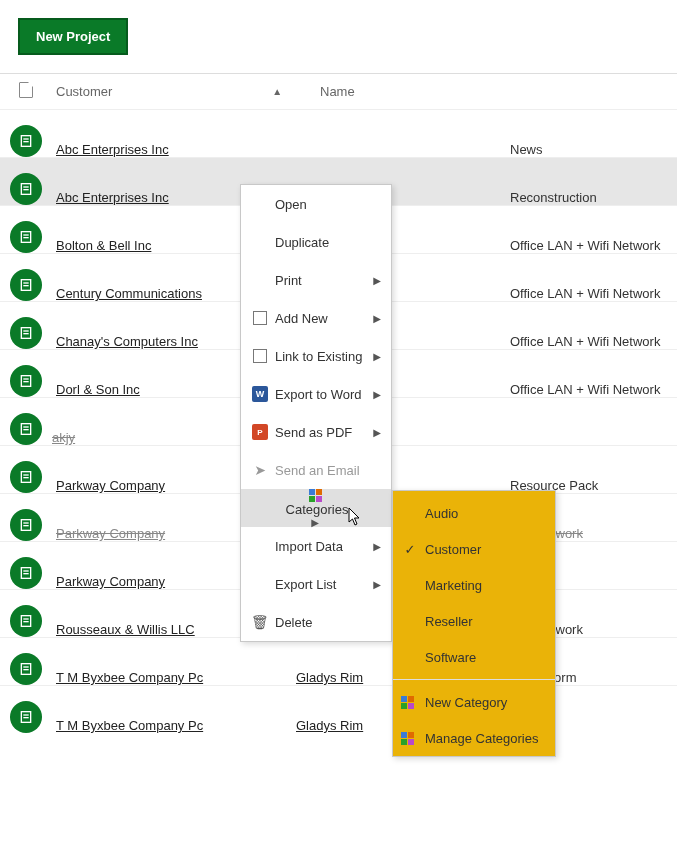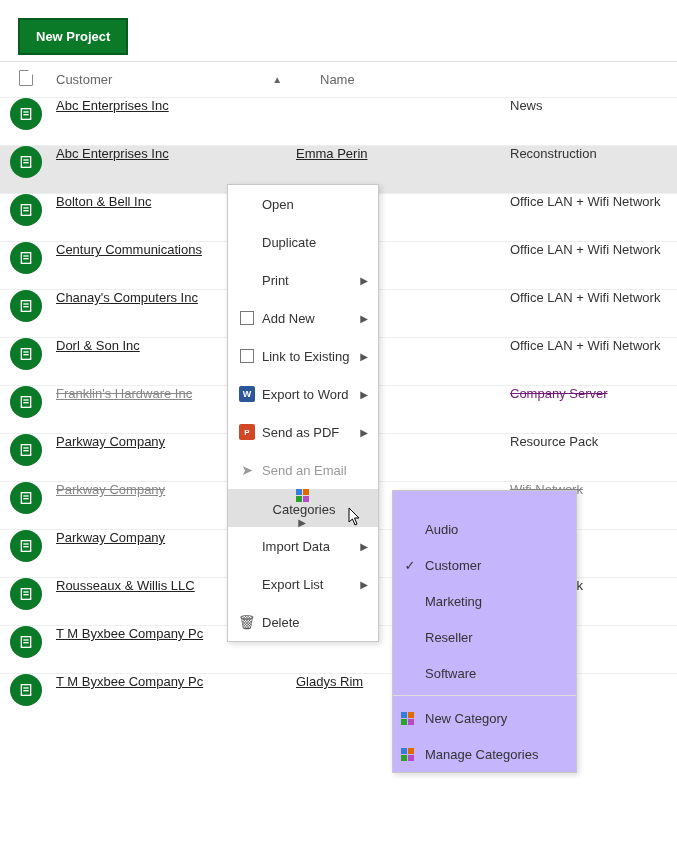--- a/index.html
+++ b/index.html
@@ -5,21 +5,21 @@
   * { box-sizing: border-box; }
   body {
     margin: 0;
     font-family: "Segoe UI", Arial, sans-serif;
     font-size: 13px;
     color: #333;
     background: #fff;
     width: 677px;
   }
   .toolbar {
-    padding: 18px 18px 6px 18px;
+    padding: 18px 18px 18px 18px;
     border-bottom: 1px solid #ddd;
   }
   .new-btn {
     background: #0a7a28;
     color: #fff;
     border: 2px solid #065b1d;
     padding: 9px 16px;
     font-weight: 600;
     font-size: 13px;
     cursor: pointer;
@@ -32,21 +32,21 @@
     align-items: center;
     padding: 8px 0;
     color: #666;
   }
   .col-icon { width: 52px; text-align: center; }
   .col-cust { width: 244px; padding-left: 4px; display:flex; align-items:center; }
   .col-contact { width: 190px; }
   .col-name { flex: 1; padding-right:10px;margin-left:24px; }
   .row {
     display: flex;
-    align-items: flex-start;
+    align-items: flex-end;
     height: 48px;
     border-top: 1px solid #eee;
     position: relative;
   }
   .row.selected { background: #e6e6e6; }
   .badge {
     width: 32px; height: 32px;
     border-radius: 50%;
     background: #0a7a28;
     display: flex; align-items: center; justify-content: center;
@@ -66,21 +66,21 @@
     position:relative;
   }
   .doc-icon-head::after{
     content:""; position:absolute; right:-1px; top:-1px;
     border-top:5px solid #fff; border-left:5px solid transparent;
   }
 
   
   .ctx {
     position: absolute;
-    left: 227px; top: 184px;
+    left: 240px; top: 184px;
     width: 152px;
     background: #fff;
     border: 1px solid #c8c8c8;
     box-shadow: 2px 2px 6px rgba(0,0,0,.15);
     z-index: 10;
   }
   .ctx-item {
     display: flex;
     align-items: center;
     height: 38px;
@@ -89,26 +89,26 @@
     color:#333;
   }
   .ctx-item.hover { background: #e0e0e0; flex-direction: column; }
   .ctx-item.disabled { color:#999; cursor:default; }
   .ctx-ic { width: 22px; display:flex; align-items:center; justify-content:center; }
   .ctx-label { flex:1; padding-left:4px; }
   .ctx-caret { font-size:10px; color:#555; }
   .submenu {
     position: absolute;
     left: 392px; top: 490px;
-    width: 185px;
-    background:#c4b5fd;
+    width: 164px;
+    background:#eab308;
     border:1px solid #c8c8c8;
     box-shadow: 2px 2px 6px rgba(0,0,0,.15);
     z-index:11;
-    padding-top:20px;
+    padding-top:4px;
   }
   .sub-item {
     display:flex; align-items:center;
     height:36px; padding:0 12px 0 8px;
     cursor:pointer;
   }
   .sub-check { width:18px; text-align:center; color:#333; }
   .sub-label { padding-left:6px; }
   .sub-sep { height:1px; background:#ddd; margin:4px 0; }
   .cursor {
@@ -249,23 +249,20 @@
       <div class="row">
         <div class="col-icon">
           <div class="badge">
             <svg viewBox="0 0 24 24">
               <rect x="5" y="4" width="14" height="16" fill="none" stroke="#fff" stroke-width="2"></rect>
               <line x1="8" y1="9" x2="16" y2="9" stroke="#fff" stroke-width="2"></line>
               <line x1="8" y1="13" x2="16" y2="13" stroke="#fff" stroke-width="2"></line>
             </svg>
           </div>
         </div>
-        <div class="col-cust">
-          <span class="link strike">Franklin's Hardware Inc</span>
-        </div>
         <div class="col-contact"><span class="link strike">akjy</span></div>
         <div class="col-name"><span style="text-decoration: line-through; color: #701a75;">Company Server</span></div>
       </div>
       <div class="row">
         <div class="col-icon">
           <div class="badge">
             <svg viewBox="0 0 24 24">
               <rect x="5" y="4" width="14" height="16" fill="none" stroke="#fff" stroke-width="2"></rect>
               <line x1="8" y1="9" x2="16" y2="9" stroke="#fff" stroke-width="2"></line>
               <line x1="8" y1="13" x2="16" y2="13" stroke="#fff" stroke-width="2"></line>

